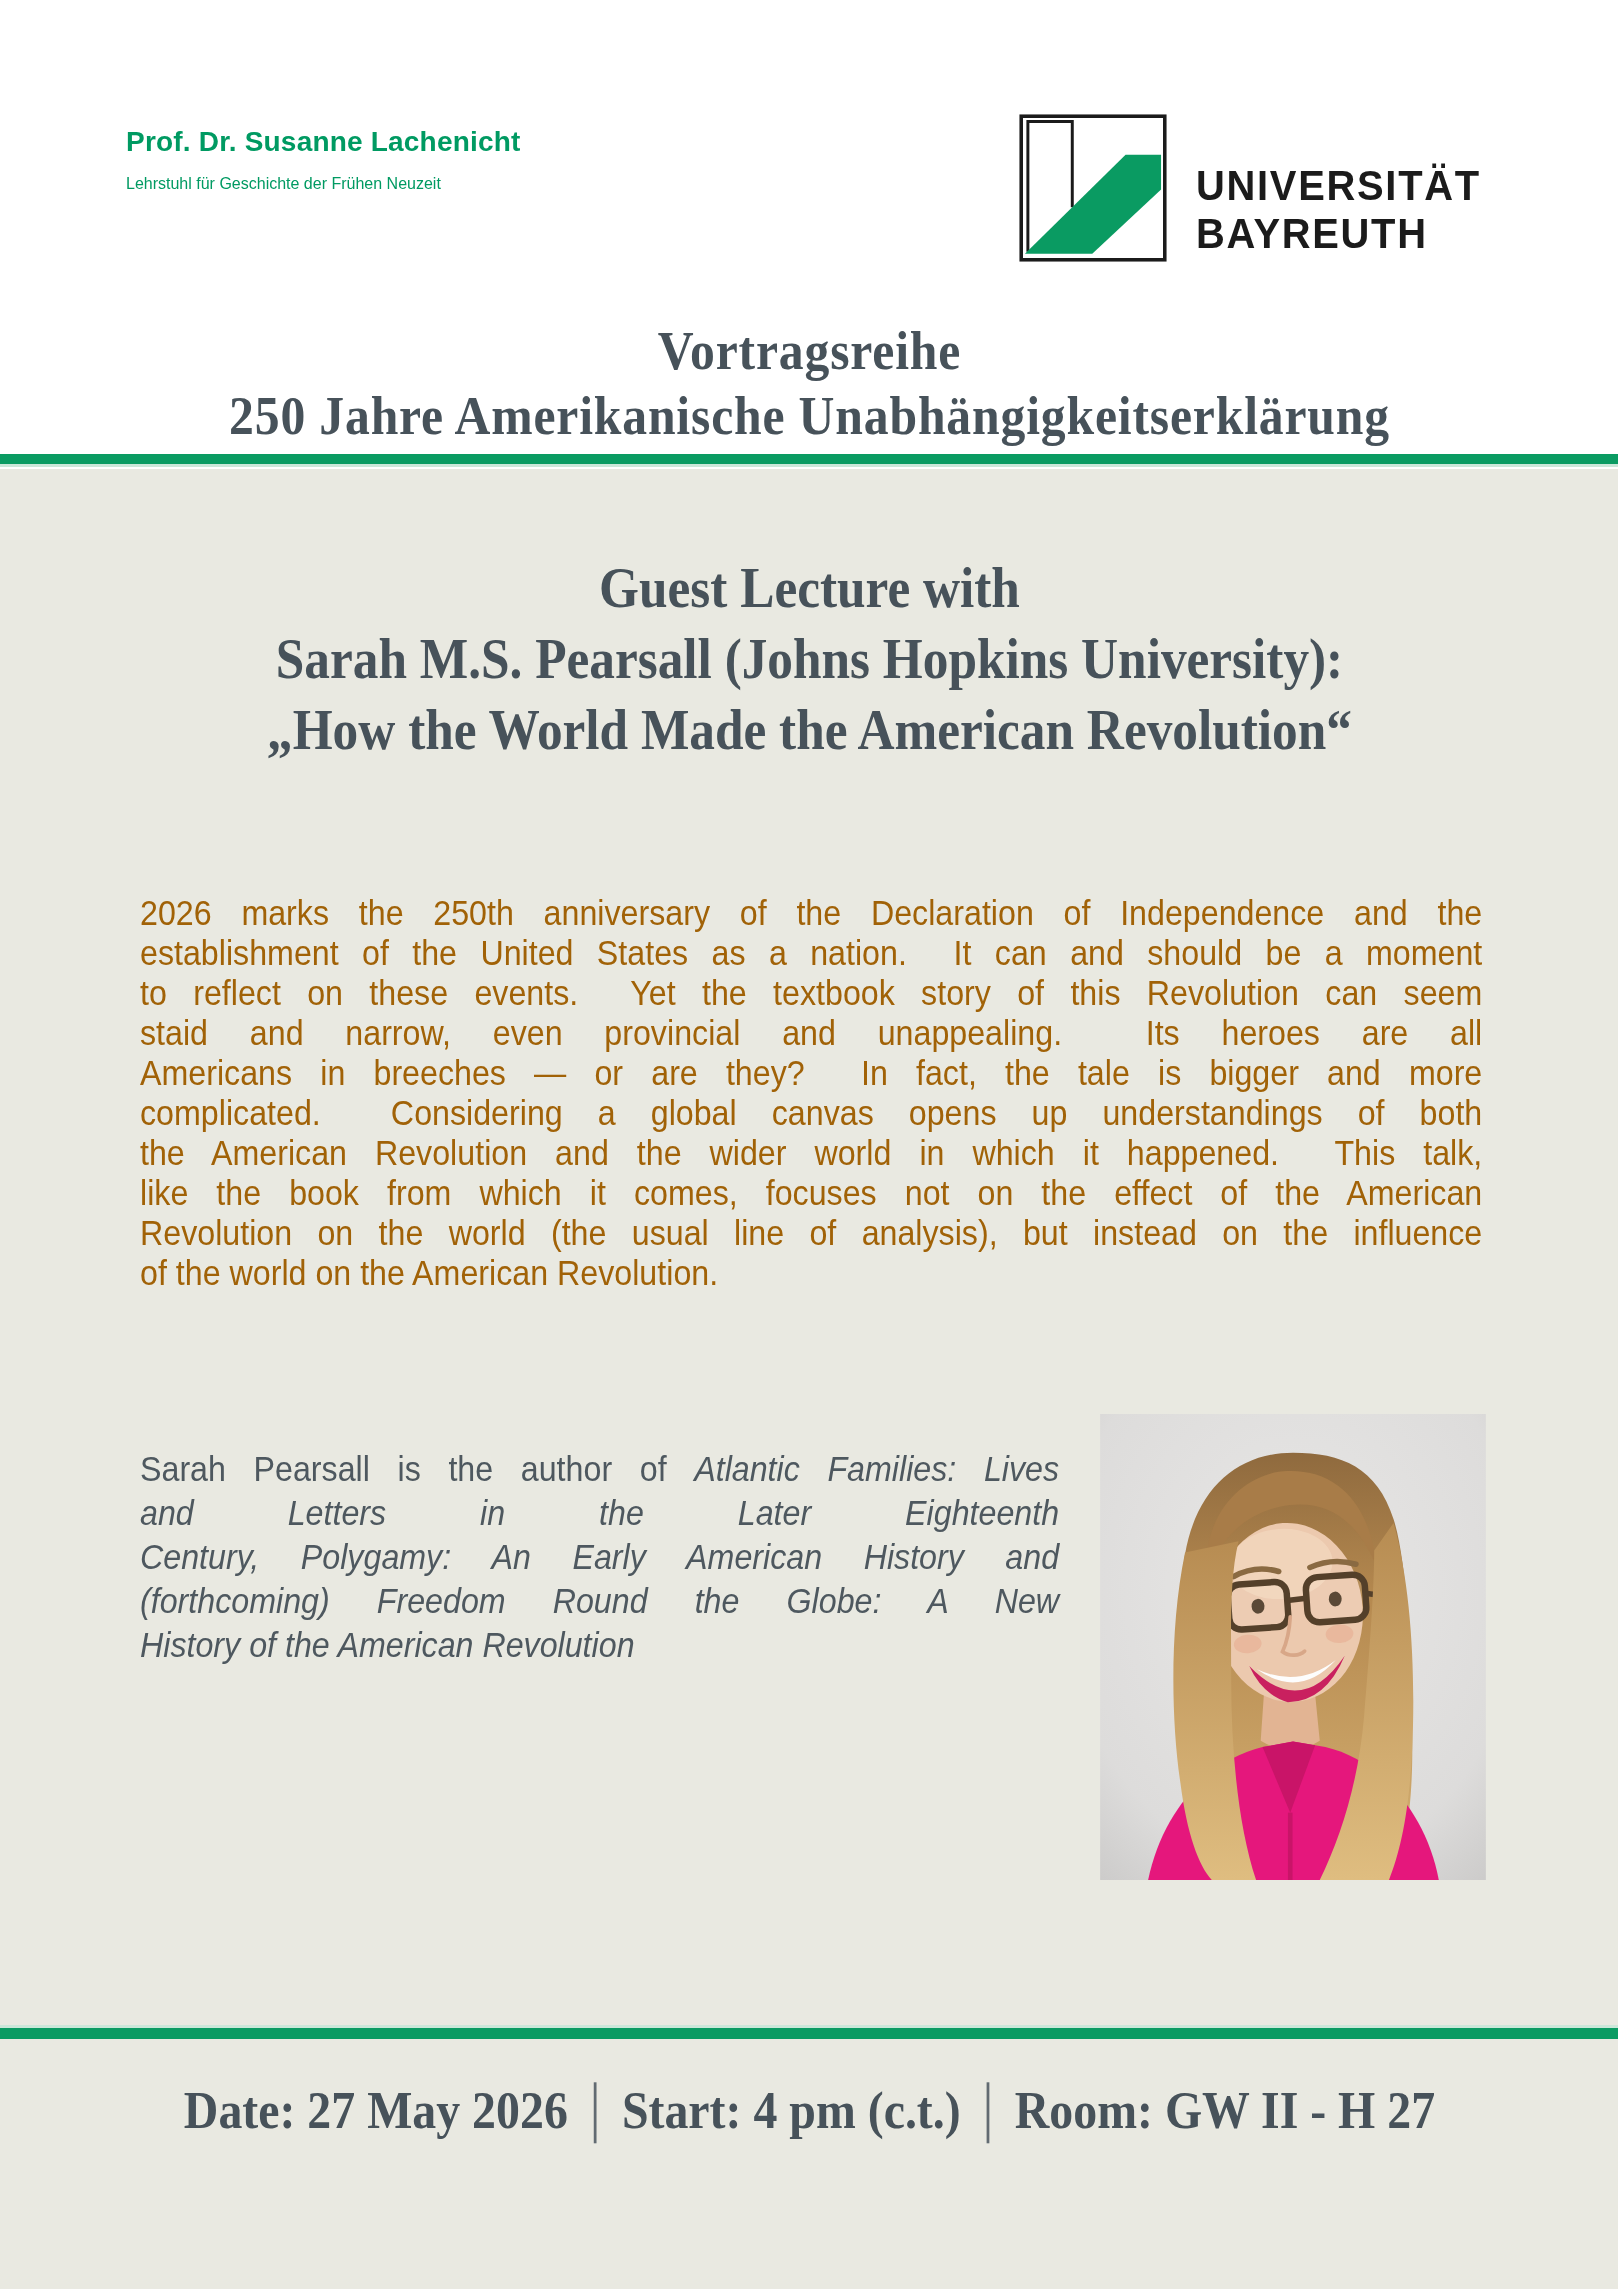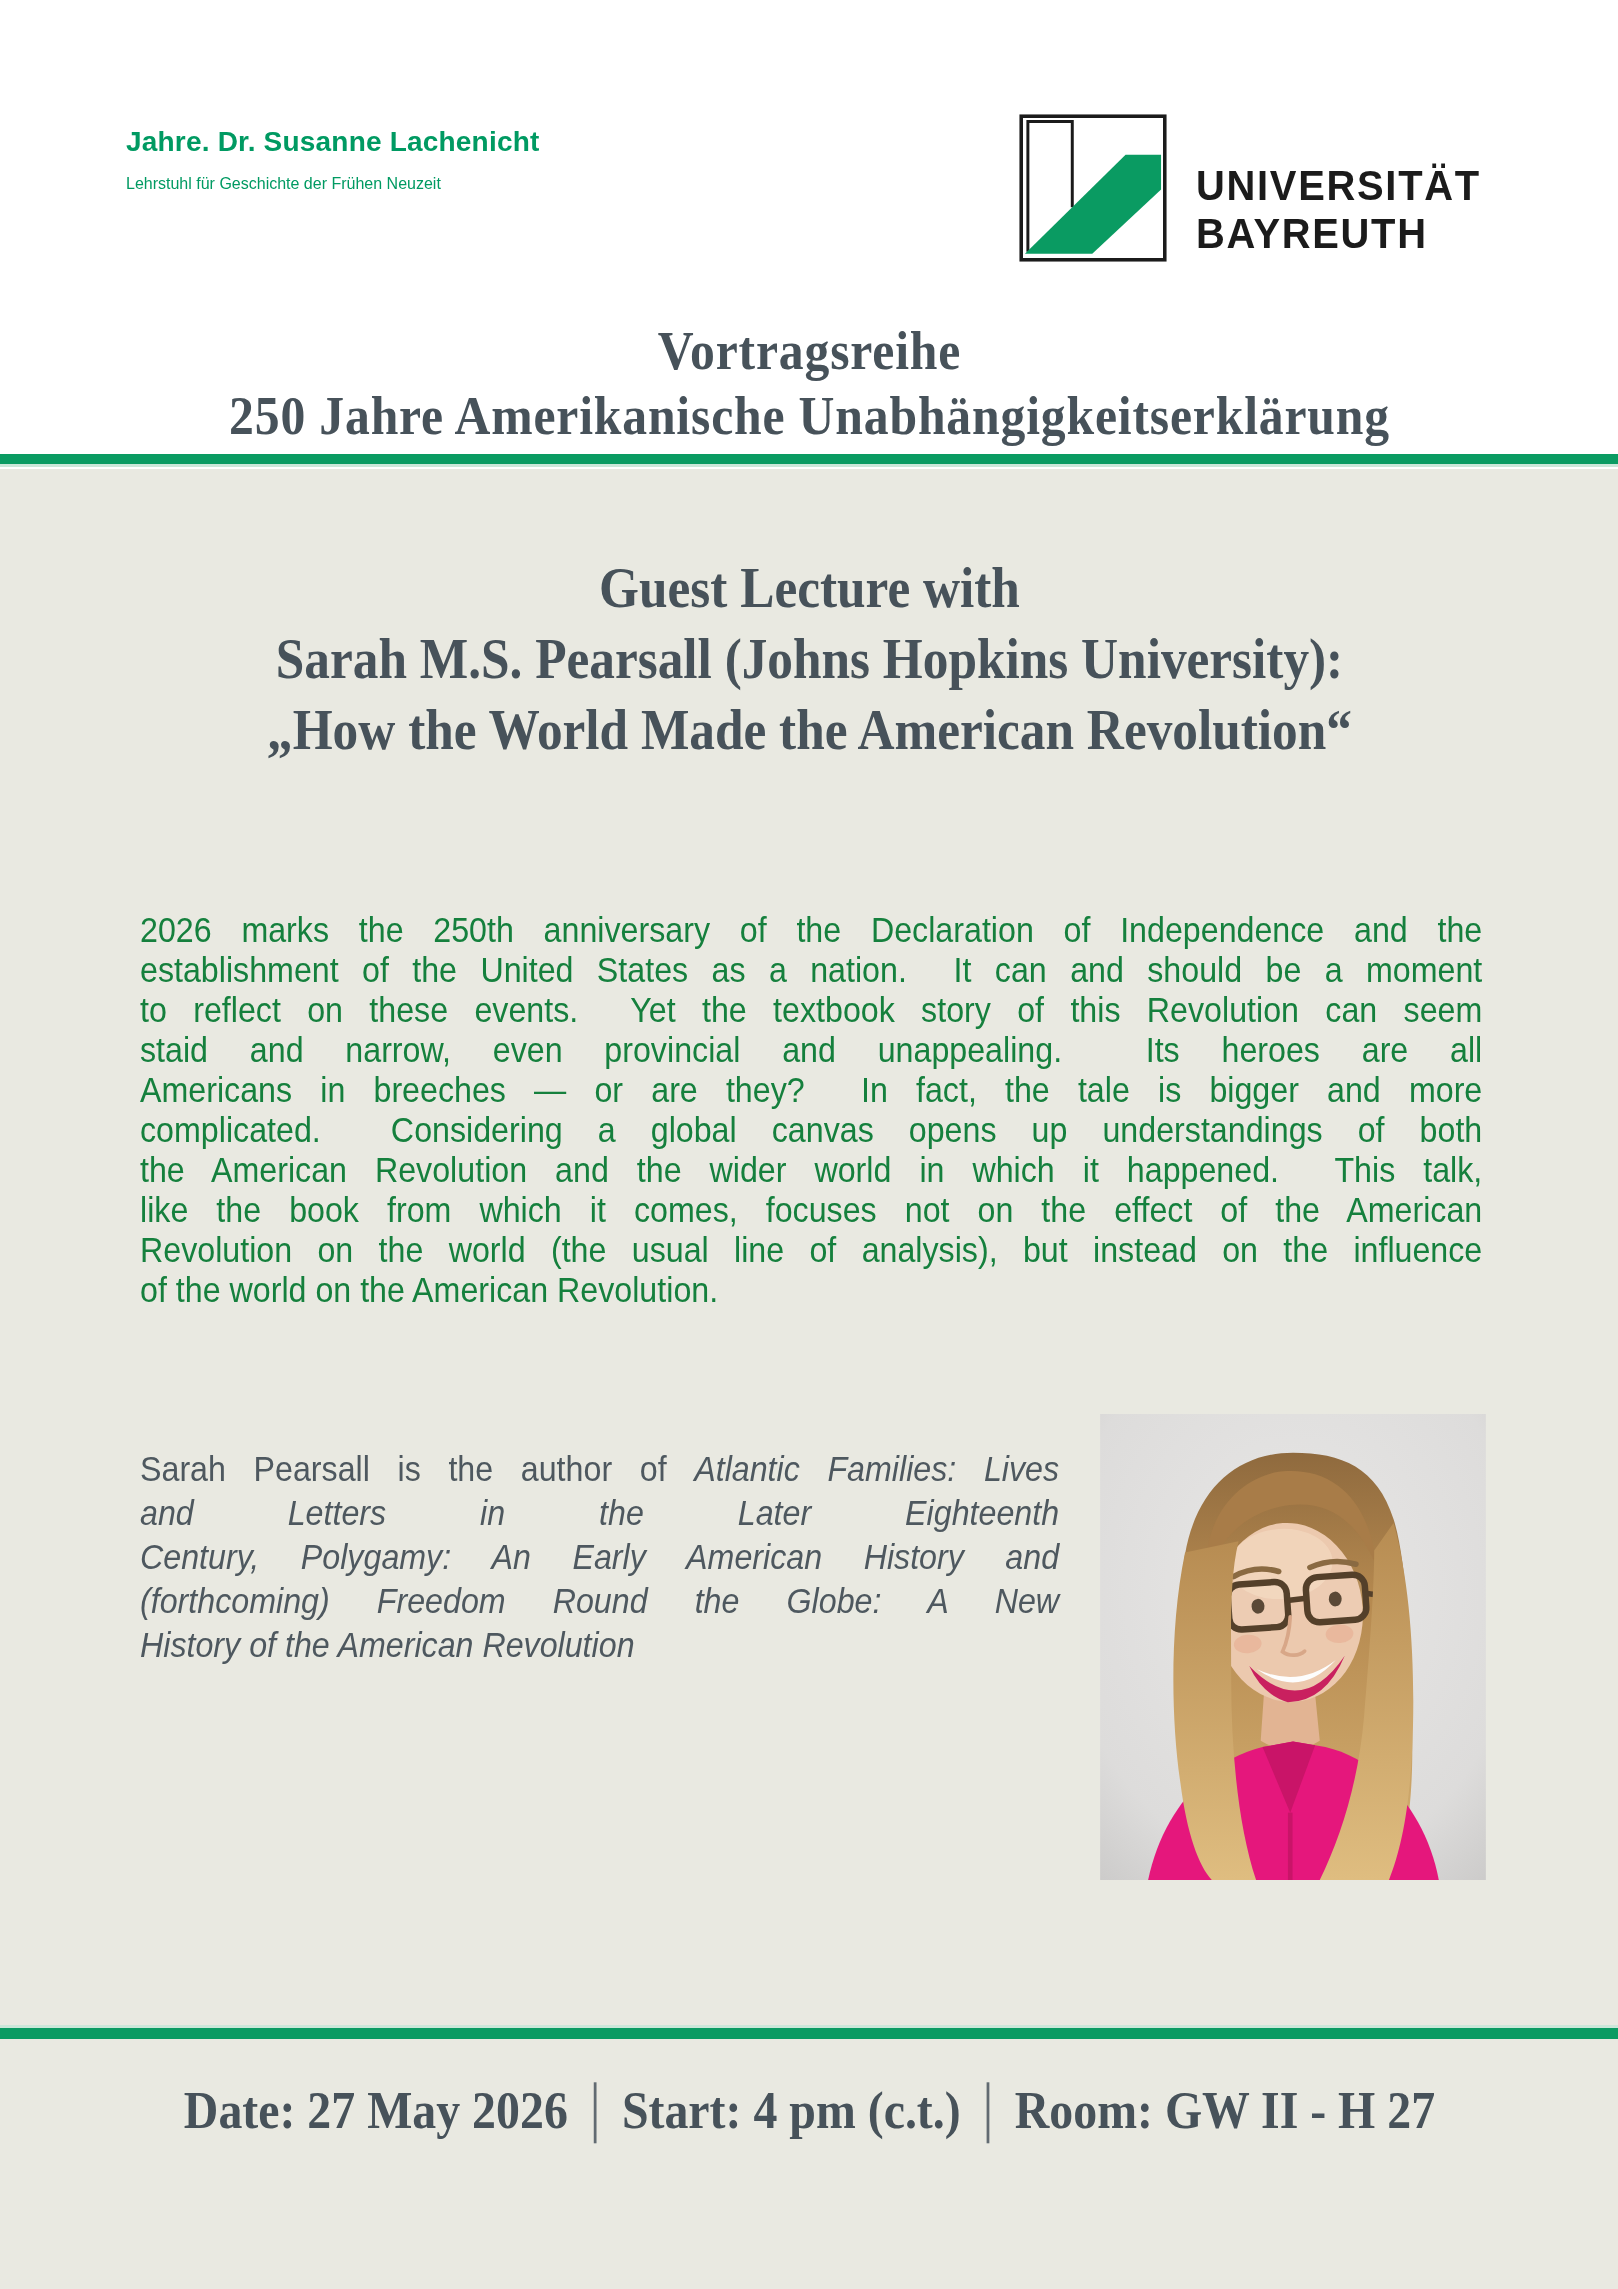--- a/index.html
+++ b/index.html
@@ -47,22 +47,21 @@
     text-align:center; color:#47525a;
     font-family:"Liberation Serif", serif; font-weight:bold;
     font-size:57px; line-height:71px;
     transform:scaleX(0.9); transform-origin:50% 0;
     white-space:nowrap;
   }
 
   
   .abstract {
     position:absolute; left:140px; top:893px; width:1343px;
-    color:#15803d;
-    margin-top:17px;
+    color:#a16207;
   }
   .abstract-inner {
     width:1459px; transform:scaleX(0.92); transform-origin:0 0;
     font-size:35px; line-height:40px;
   }
   .jline { text-align:justify; text-align-last:justify; white-space:pre-wrap; }
   .jline.last { text-align-last:left; }
 
   
   .bio {
@@ -96,21 +95,21 @@
 </head>
 <body>
 
 <div class="page">
 
   <div class="beige-zone"></div>
   <div class="bar bar-top"></div>
   <div class="bar bar-bottom"></div>
 
   <div class="prof-block">
-    <div class="prof-name">Jahre. Dr. Susanne Lachenicht</div>
+    <div class="prof-name">Prof. Dr. Susanne Lachenicht</div>
     <div class="prof-chair">Lehrstuhl für Geschichte der Frühen Neuzeit</div>
   </div>
 
   <div class="logo-block">
     <svg class="logo-mark" viewBox="0 0 100 100" xmlns="http://www.w3.org/2000/svg">
       <rect x="1.5" y="1.5" width="97" height="97" fill="#ffffff" stroke="#1b1b1b" stroke-width="2.4"></rect>
       <path d="M6,93 L6,5 L36,5 L36,63" fill="none" stroke="#1b1b1b" stroke-width="2"></path>
       <polygon points="4,94.5 72,27.5 96,27.5 96,51 49.5,94.5" fill="#0a9b62"></polygon>
     </svg>
     <div class="logo-text">

